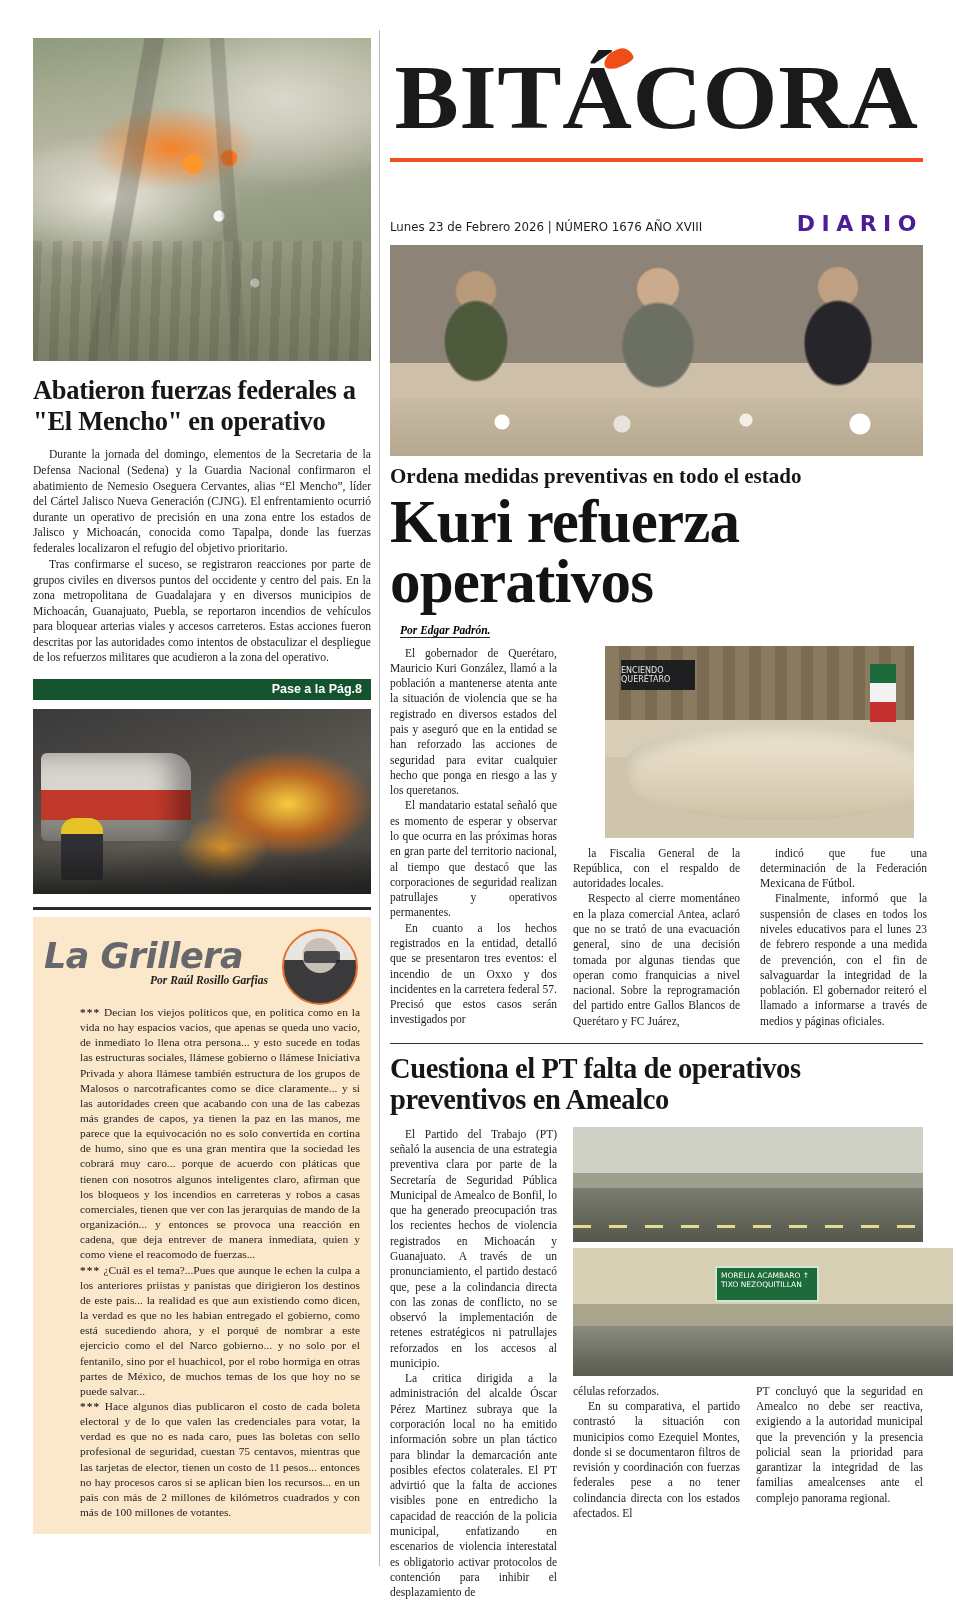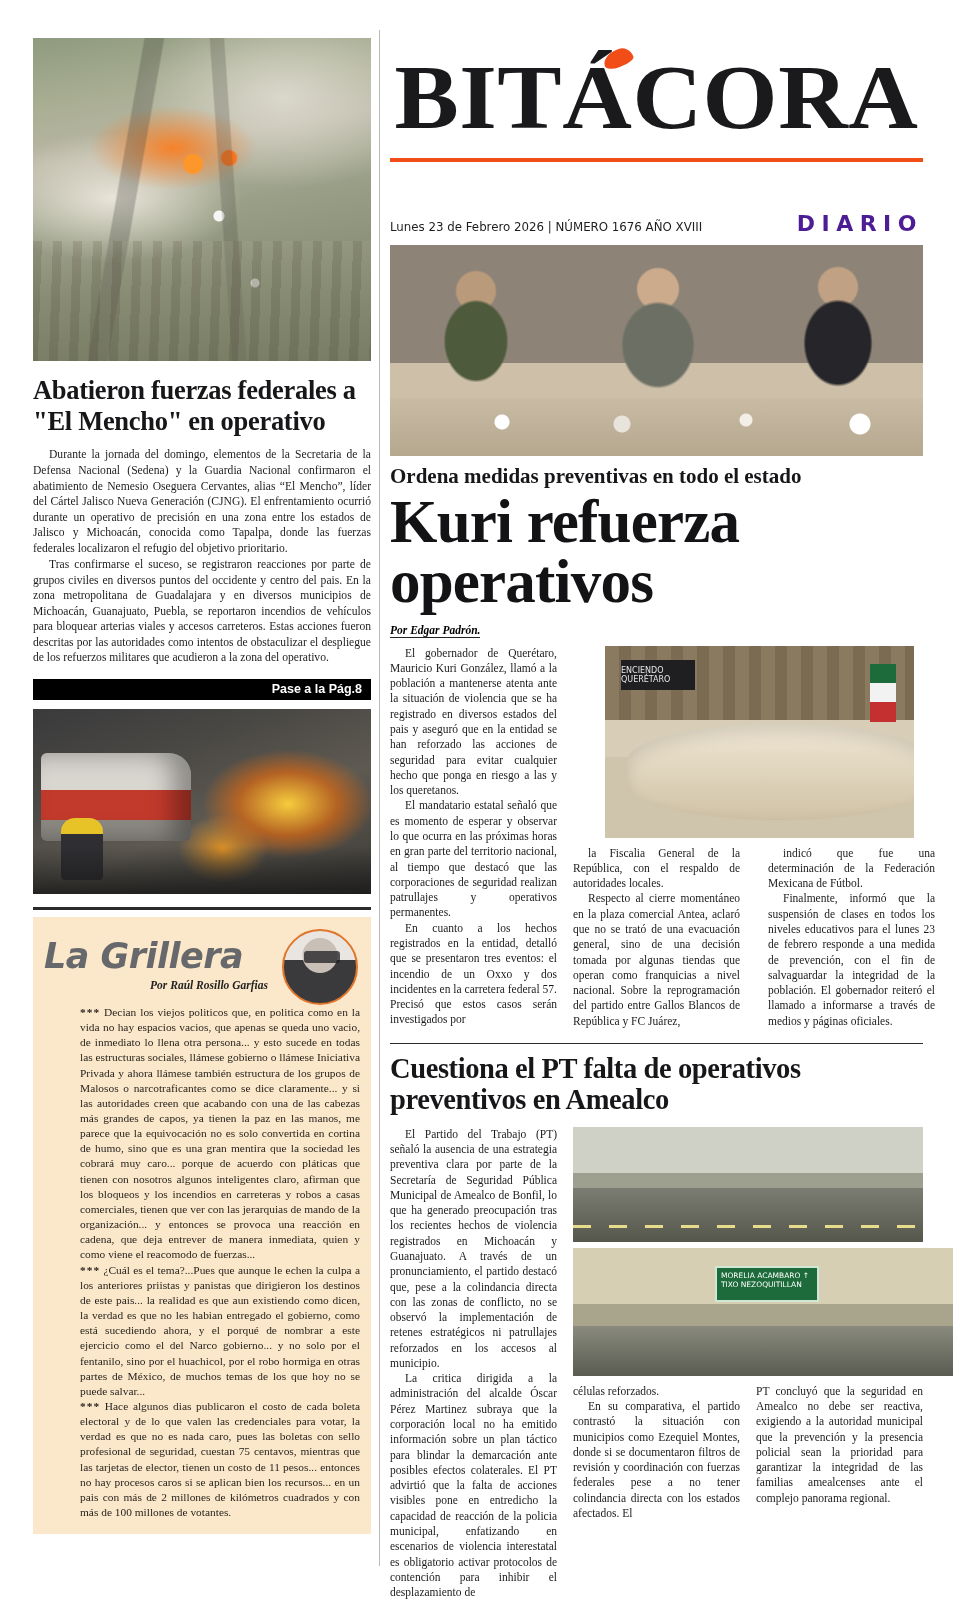--- a/index.html
+++ b/index.html
@@ -78,21 +78,21 @@
     hyphens: auto;
   }
   .body-text p { text-indent: 16px; margin-top: 0; }
   .body-text p + p { margin-top: 1px; }
 
   .lead-body { margin-top: 11px; }
 
   .jump-bar {
     margin-top: 13px;
     height: 21px;
-    background: #000000;
+    background: #14532d;
     color: #fff;
     font-family: "Liberation Sans", sans-serif;
     font-weight: 700;
     font-size: 12.5px;
     display: flex; align-items: center; justify-content: flex-end;
     padding-right: 9px;
   }
 
   
   .photo-busfire {
@@ -146,21 +146,20 @@
     padding-top: 12px;
   }
   .grillera-by {
     font-family: "Liberation Serif", serif;
     font-weight: 700;
     font-style: italic;
     font-size: 11.5px;
     color: #222;
     text-align: right;
     padding-right: 92px;
-    margin-top: 5px;
   }
   .avatar {
     position: absolute; right: 2px; top: 2px;
     width: 76px; height: 76px; border-radius: 50%;
     border: 2px solid #e0762c;
     background:
       radial-gradient(circle at 50% 34%, #c8bfb6 0 17px, transparent 18px),
       linear-gradient(180deg, #e9e6e2 0 40%, #3a3a3c 40% 100%);
     overflow: hidden;
   }
@@ -277,20 +276,21 @@
 
   .byline {
     font-family: "Liberation Serif", serif;
     font-style: italic;
     font-weight: 700;
     font-size: 11.5px;
     border-bottom: 1px solid #222;
     display: inline-block;
     padding-bottom: 1px;
     margin-top: 12px;
+    margin-left: 10px;
   }
 
   .cols3 {
     display: grid;
     grid-template-columns: 167px 167px 167px;
     column-gap: 16px;
     margin-top: 8px;
   }
   .col-body {
     font-size: 11.5px;
@@ -457,24 +457,24 @@
       <div class="col-body">
         <p>El gobernador de Querétaro, Mauricio Kuri González, llamó a la población a mantenerse atenta ante la situación de violencia que se ha registrado en diversos estados del pais y aseguró que en la entidad se han reforzado las acciones de seguridad para evitar cualquier hecho que ponga en riesgo a las y los queretanos.</p>
         <p>El mandatario estatal señaló que es momento de esperar y observar lo que ocurra en las próximas horas en gran parte del territorio nacional, al tiempo que destacó que las corporaciones de seguridad realizan patrullajes y operativos permanentes.</p>
         <p>En cuanto a los hechos registrados en la entidad, detalló que se presentaron tres eventos: el incendio de un Oxxo y dos incidentes en la carretera federal 57. Precisó que estos casos serán investigados por</p>
       </div>
       <div style="grid-column: 2 / span 2;">
         <div class="photo photo-roundtable">
           <div class="screen-badge">ENCIENDO QUERÉTARO</div>
           <div class="flagpole"></div>
         </div>
-        <div style="display:grid;grid-template-columns:167px 167px;column-gap:28px;">
+        <div style="display:grid;grid-template-columns:167px 167px;column-gap:20px;">
           <div class="col-body">
             <p>la Fiscalia General de la República, con el respaldo de autoridades locales.</p>
-            <p>Respecto al cierre momentáneo en la plaza comercial Antea, aclaró que no se trató de una evacuación general, sino de una decisión tomada por algunas tiendas que operan como franquicias a nivel nacional. Sobre la reprogramación del partido entre Gallos Blancos de República y FC Juárez,</p>
+            <p>Respecto al cierre momentáneo en la plaza comercial Antea, aclaró que no se trató de una evacuación general, sino de una decisión tomada por algunas tiendas que operan como franquicias a nivel nacional. Sobre la reprogramación del partido entre Gallos Blancos de Querétaro y FC Juárez,</p>
           </div>
           <div class="col-body">
             <p>indicó que fue una determinación de la Federación Mexicana de Fútbol.</p>
             <p>Finalmente, informó que la suspensión de clases en todos los niveles educativos para el lunes 23 de febrero responde a una medida de prevención, con el fin de salvaguardar la integridad de la población. El gobernador reiteró el llamado a informarse a través de medios y páginas oficiales.</p>
           </div>
         </div>
       </div>
     </div>
 
     <div class="section-rule"></div>

